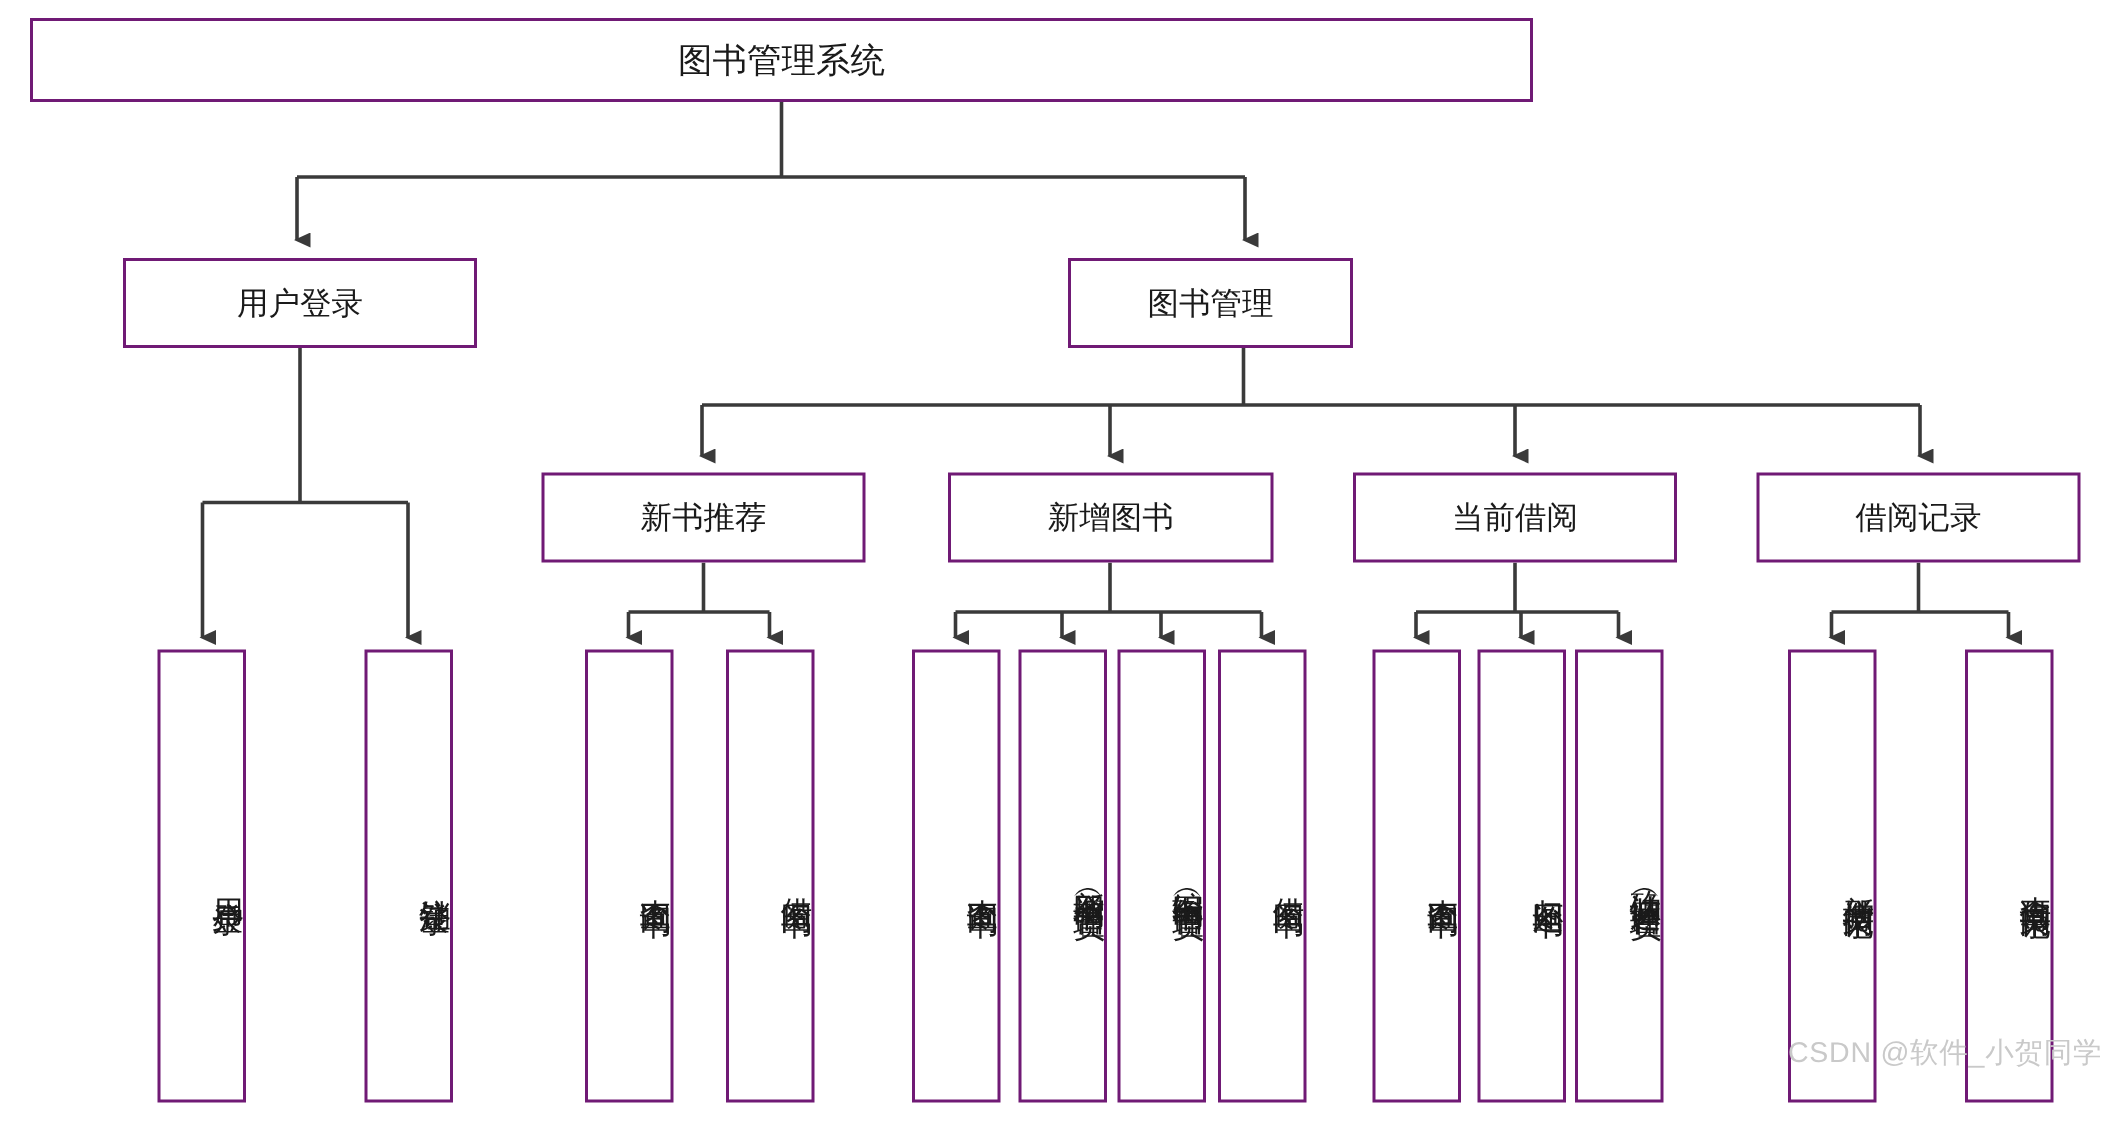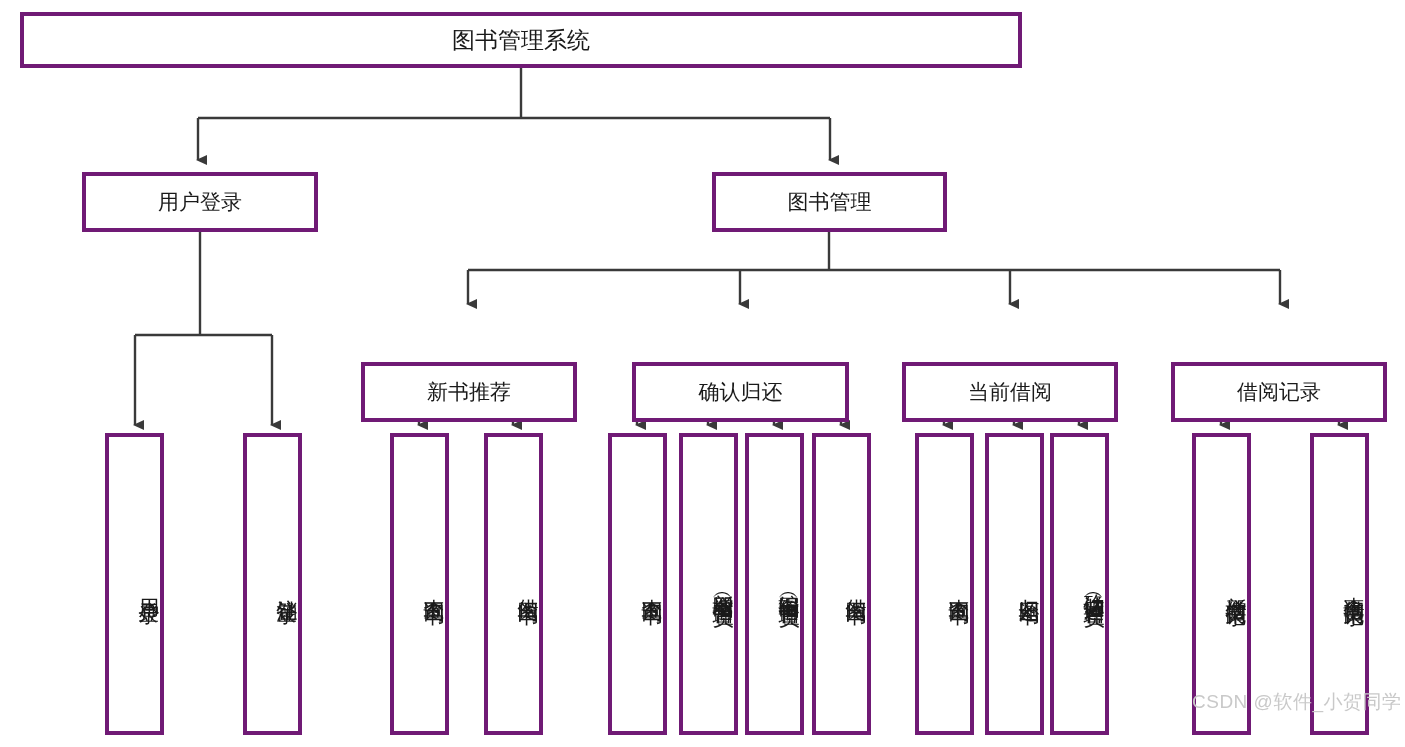--- a/index.html
+++ b/index.html
@@ -20,30 +20,30 @@
   #wires {
     position: absolute;
     left: 0;
     top: 0;
     width: 1405px;
     height: 747px;
   }
   .node {
     position: absolute;
     box-sizing: border-box;
-    border: 4px solid #701a75;
+    border: 2px solid #701a75;
     background: #ffffff;
     display: flex;
     align-items: center;
     justify-content: center;
     color: #1a1a1a;
   }
   .node.level1 { font-size: 23px; }
   .node.level2 { font-size: 21px; }
-  .node.level3 { font-size: 21px; margin-top: 47px; }
+  .node.level3 { font-size: 21px; }
   .node.leaf {
     font-size: 21px;
     writing-mode: vertical-rl;
     text-orientation: upright;
     letter-spacing: 2px;
     align-items: flex-start;
     justify-content: center;
     padding-top: 4px;
   }
   .node.leaf .vtext {
@@ -116,30 +116,30 @@
   </svg>
 
   <div class="node level1" style="left:20px; top:12px; width:1002px; height:56px;">
     <span>图书管理系统</span>
   </div>
 
   <div class="node level2" style="left:82px; top:172px; width:236px; height:60px;">
     <span>用户登录</span>
   </div>
 
-  <div class="node level2" style="left:712px; top:172px; width:235px; height:60px;">
+  <div class="node level2" style="left:712px; top:172px; width:190px; height:60px;">
     <span>图书管理</span>
   </div>
 
   <div class="node level3" style="left:361px; top:315px; width:216px; height:60px;">
     <span>新书推荐</span>
   </div>
 
   <div class="node level3" style="left:632px; top:315px; width:217px; height:60px;">
-    <span>确认归还</span>
+    <span>新增图书</span>
   </div>
 
   <div class="node level3" style="left:1171px; top:315px; width:216px; height:60px;">
     <span>借阅记录</span>
   </div>
 
   <div class="node level3" style="left:902px; top:315px; width:216px; height:60px;">
     <span>当前借阅</span>
   </div>
 

